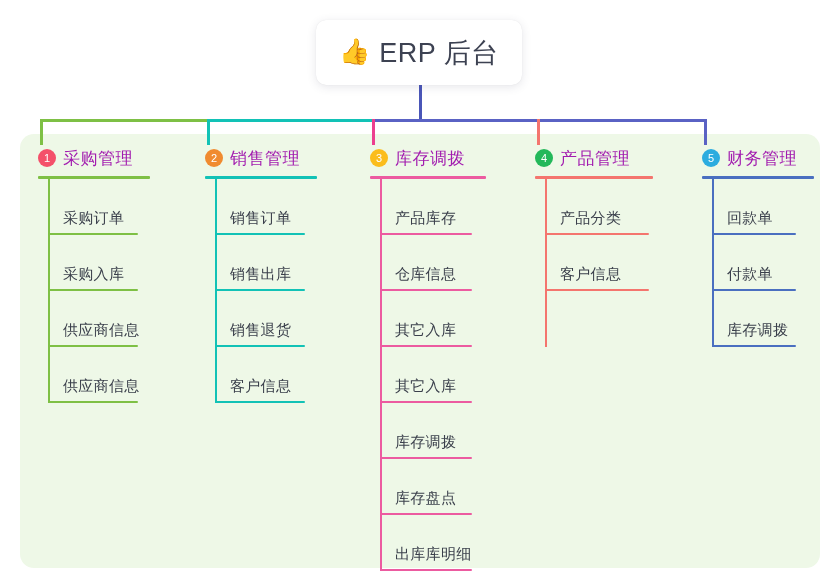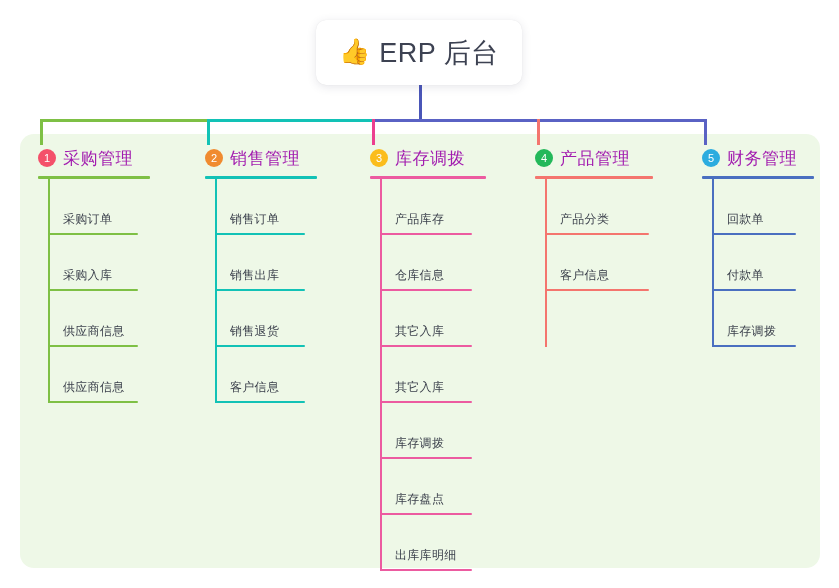--- a/index.html
+++ b/index.html
@@ -90,21 +90,21 @@
   .item{
     position:relative;
     height:56px;
     box-sizing:border-box;
     margin-left:0;
   }
   .item-label{
     position:absolute;
     left:15px;
     bottom:7px;
-    font-size:12px;
+    font-size:15px;
     color:#3a3f4b;
     white-space:nowrap;
     letter-spacing:.3px;
   }
   .item-rule{
     position:absolute;
     left:0;bottom:0;
     height:2px;
     border-radius:1px;
   }

